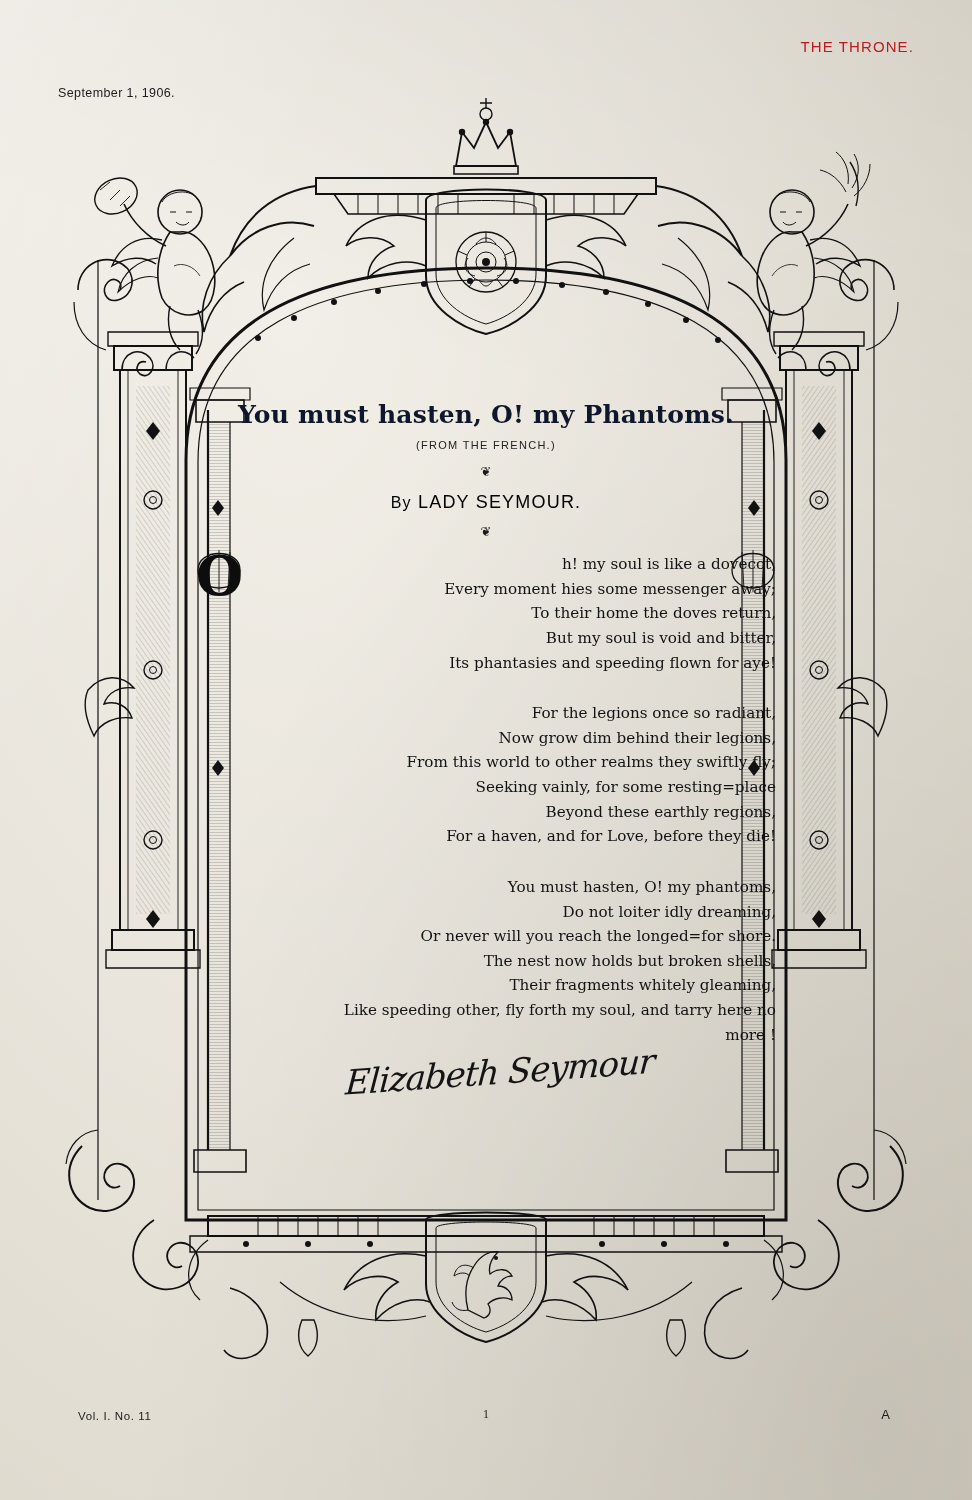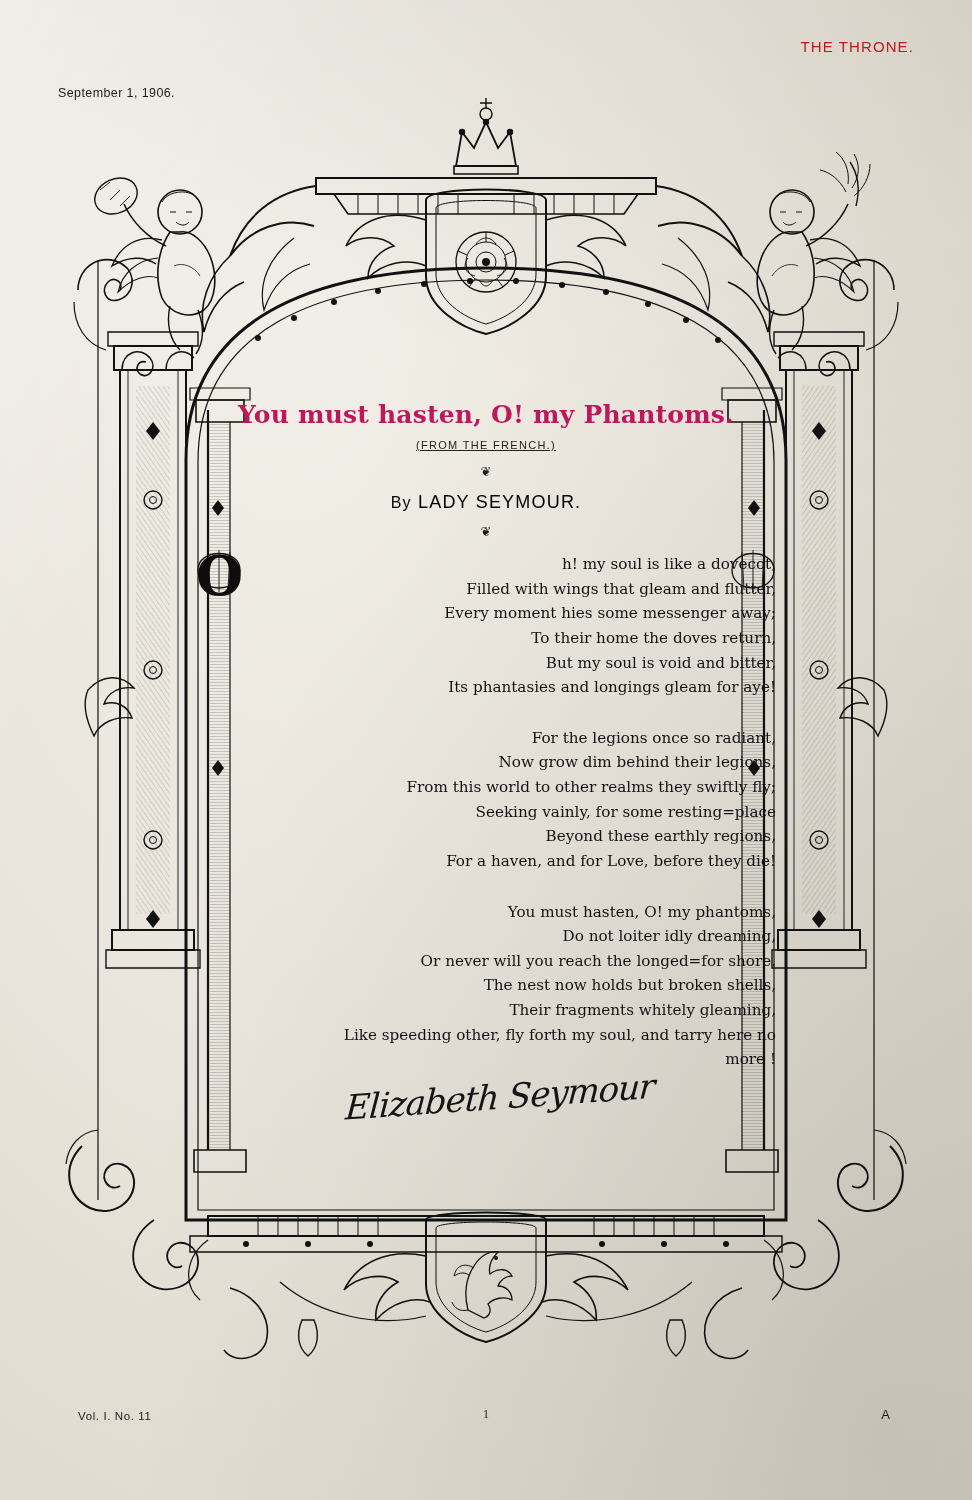--- a/index.html
+++ b/index.html
@@ -93,31 +93,30 @@
     top: 400px;
     width: 580px;
     color: #111;
   }
   .poem-title {
     text-align: center;
     font-family: "DejaVu Serif", serif;
     font-weight: bold;
     font-size: 25px;
     letter-spacing: 0.2px;
-    color: #be185d;
+    color: #0f172a;
     margin: 0 0 10px 0;
   }
   .poem-source {
     text-align: center;
     font-family: "Liberation Sans", sans-serif;
     font-size: 11px;
     letter-spacing: 1.3px;
     color: #222;
     margin: 0 0 14px 0;
-    text-decoration: underline;
   }
   .rule-orn {
     text-align: center;
     font-size: 13px;
     line-height: 1;
     color: #1a1a1a;
     margin: 12px 0 14px 0;
   }
   .poem-author {
     text-align: center;
@@ -482,25 +481,24 @@
   <div class="poem-author">
     <span class="byword">By</span>
     <span>LADY SEYMOUR.</span>
   </div>
 
   <div class="rule-orn">❦</div>
 
   <div class="stanza">
     <span class="dropcap">O</span>
     <div class="line ind0">h! my soul is like a dovecot,</div>
-    <div class="line ind1">Filled with wings that gleam and flutter,</div>
     <div class="line ind2">Every moment hies some messenger away;</div>
     <div class="line ind1">To their home the doves return,</div>
     <div class="line ind1">But my soul is void and bitter,</div>
-    <div class="line ind0">Its phantasies and longings gleam for aye!</div>
+    <div class="line ind0">Its phantasies and speeding flown for aye!</div>
   </div>
 
   <div class="stanza">
     <div class="line ind1">For the legions once so radiant,</div>
     <div class="line ind1">Now grow dim behind their legions,</div>
     <div class="line ind0">From this world to other realms they swiftly fly;</div>
     <div class="line ind1">Seeking vainly, for some resting=place</div>
     <div class="line ind1">Beyond these earthly regions,</div>
     <div class="line ind0">For a haven, and for Love, before they die!</div>
   </div>

